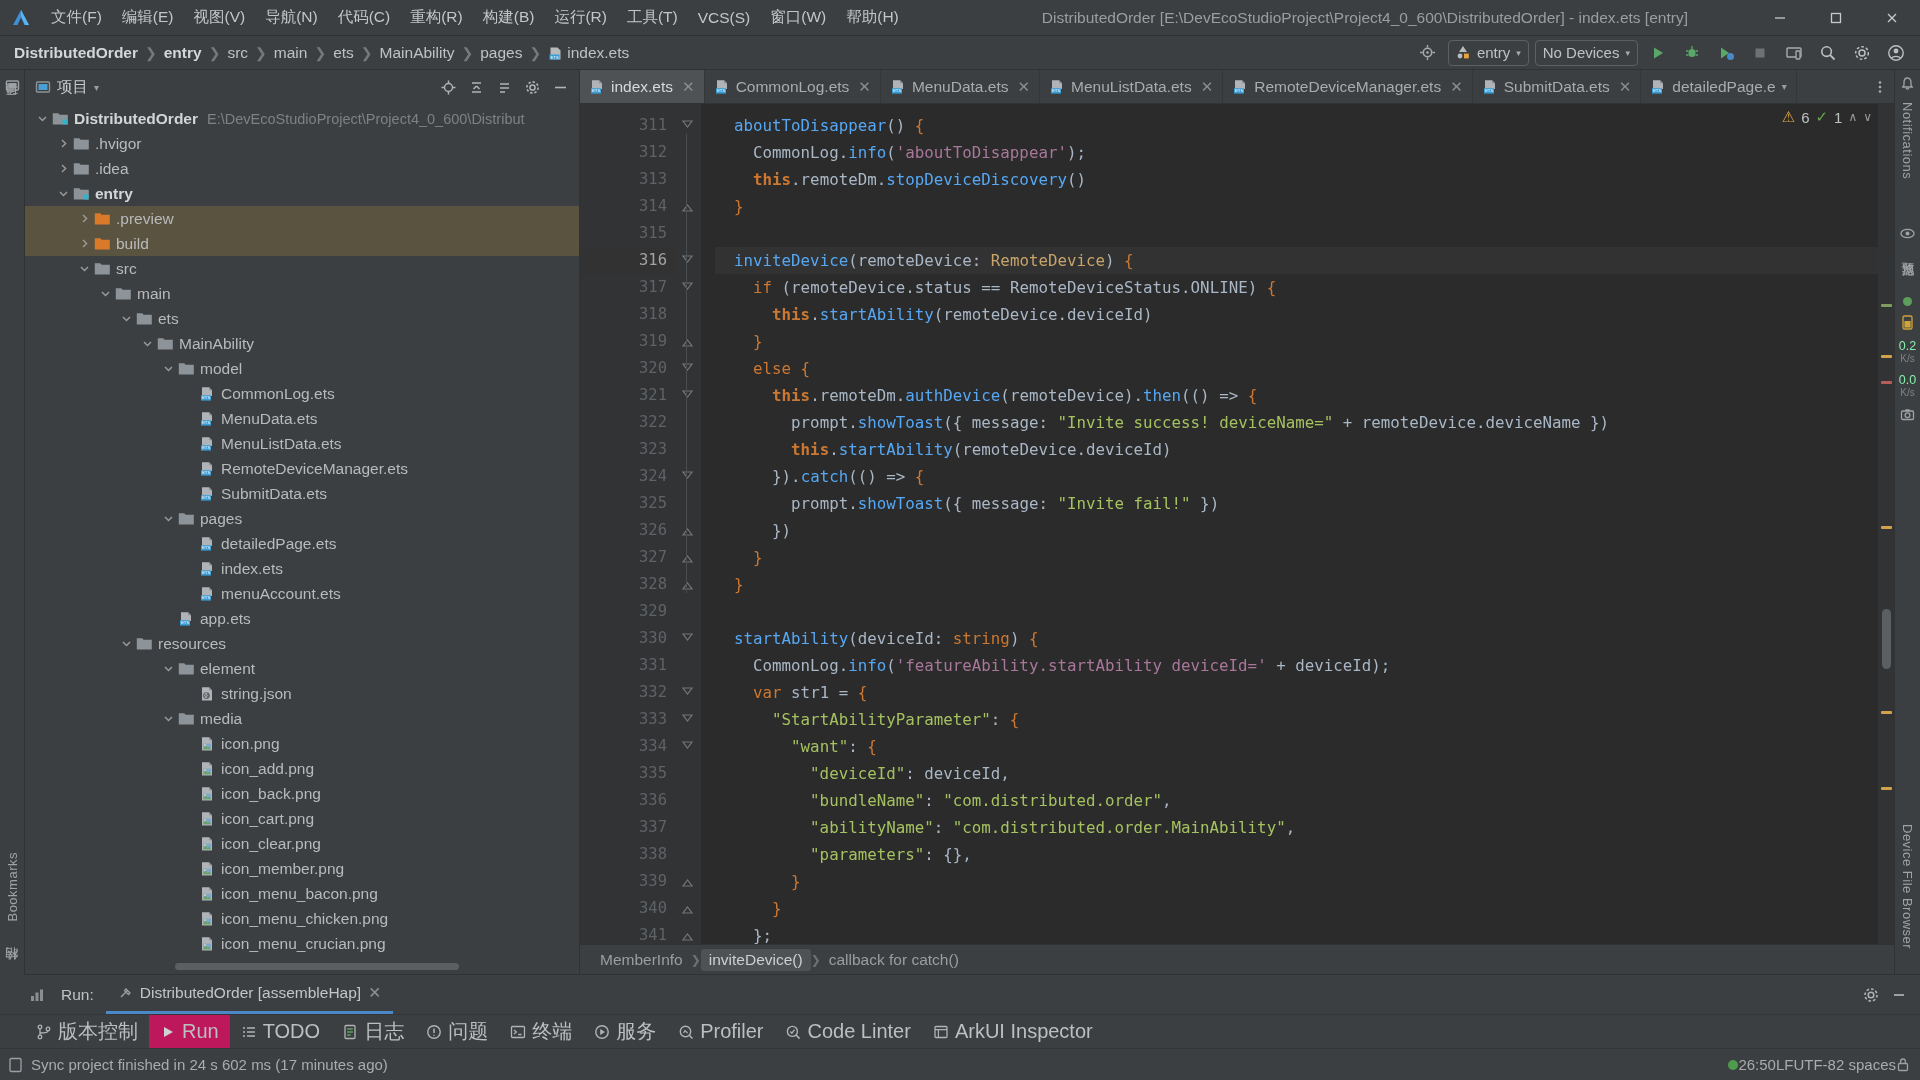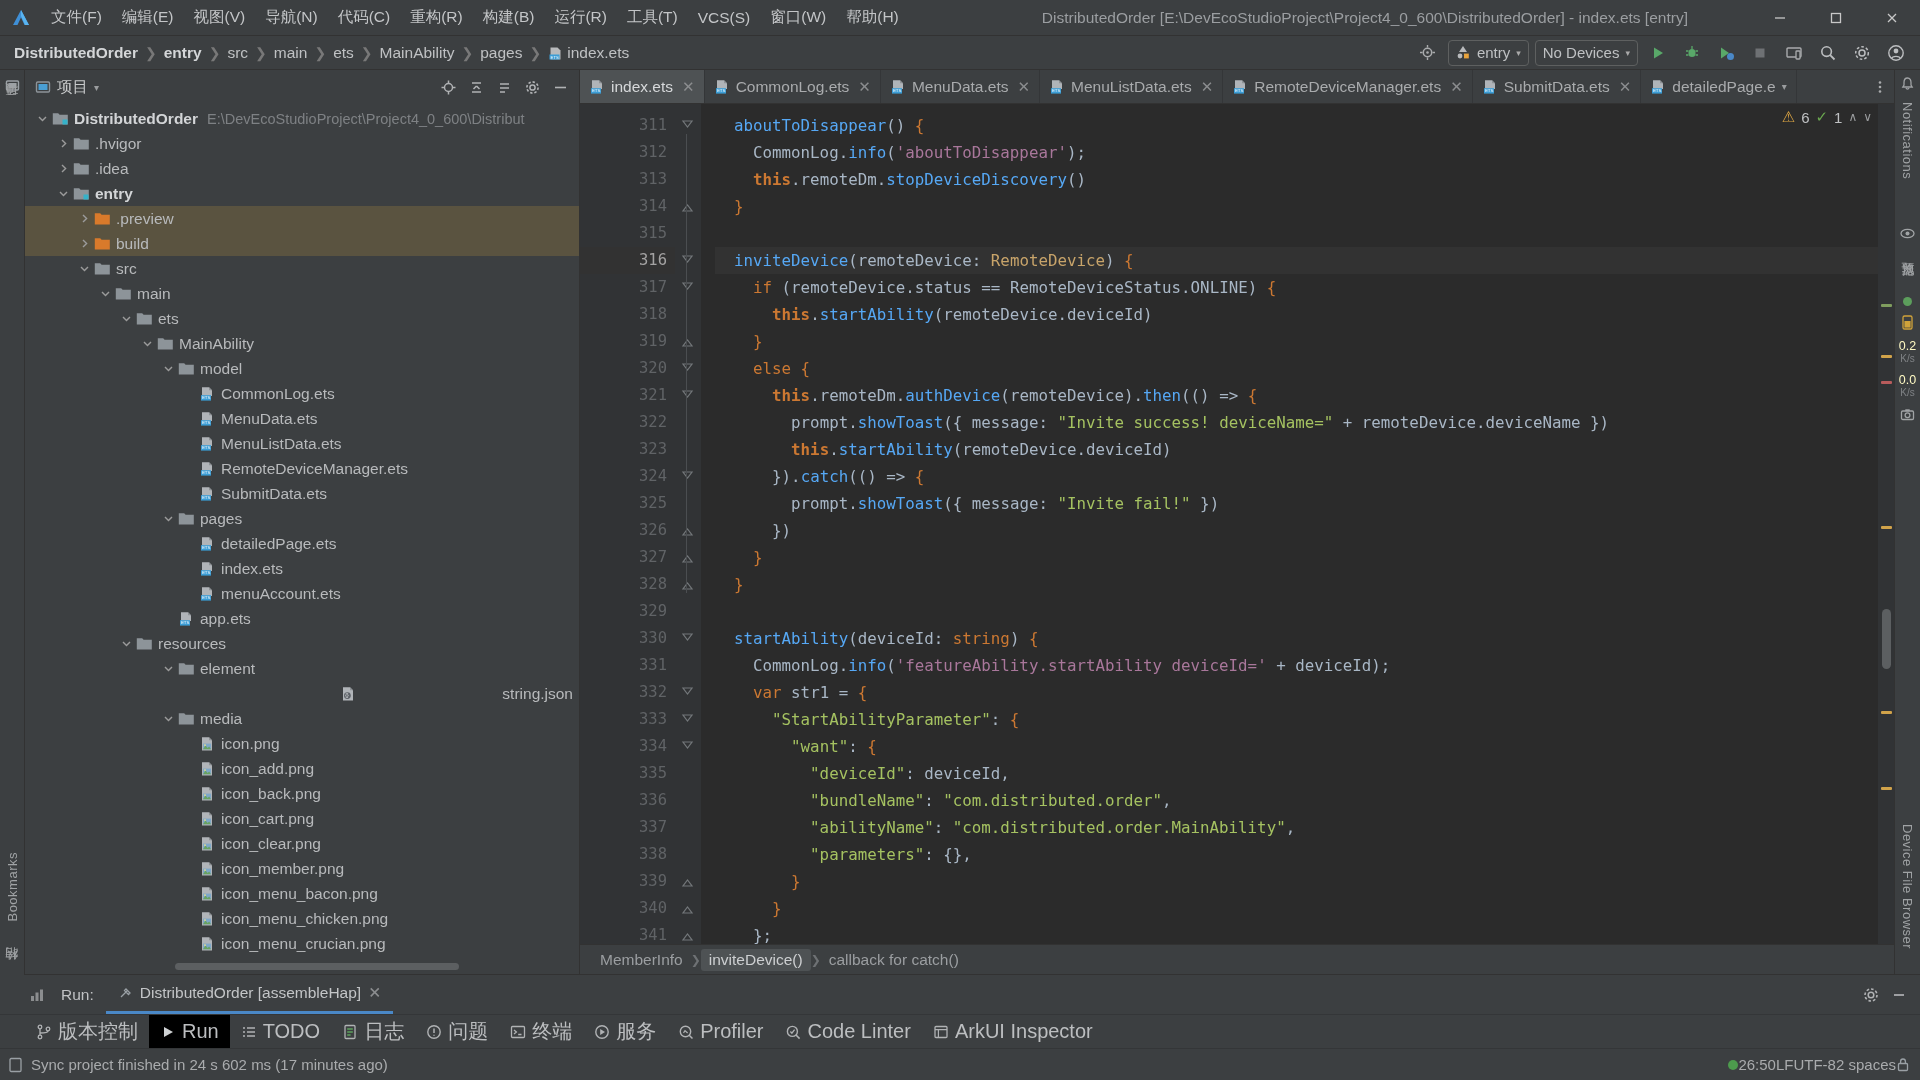--- a/index.html
+++ b/index.html
@@ -159,21 +159,21 @@
   .ecrumb { padding:2px 8px; border-radius:3px; }
   .ecrumb.active { background:#4e5254; color:#cdcfd1; }
   .ecrumb-sep { color:#6e7174; font-size:12px; }
 
   
   .rail-right {
     width:26px; flex:0 0 26px; background:#3c3f41; border-left:1px solid #323232;
     display:flex; flex-direction:column; align-items:center; padding-top:6px; gap:8px;
   }
   .netbox { font-size:11px; color:#9a9c9e; text-align:center; line-height:1.15; }
-  .netbox .v { color:#fef9c3; font-size:12.5px; }
+  .netbox .v { color:#86efac; font-size:12.5px; }
   .netbox .u { color:#7f8285; font-size:10px; }
   .updot { width:9px; height:9px; border-radius:50%; background:#5c9e5c; }
 
   
   .runpanel { flex:0 0 40px; height:40px; background:#3c3f41; display:flex; align-items:stretch; border-top:1px solid #323232;margin-left:24px; }
   .run-left-icon { width:25px; display:flex; align-items:center; justify-content:center; }
   .run-label { display:flex; align-items:center; padding:0 12px; font-size:15.5px; color:#c0c2c4; }
   .run-tab {
     display:flex; align-items:center; gap:7px; padding:0 12px; font-size:15.5px;
     color:#c3c5c7; border-bottom:3px solid #4a88c7; position:relative;
@@ -182,21 +182,21 @@
   .run-right { margin-left:auto; display:flex; align-items:center; gap:10px; padding-right:12px; }
 
   
   .toolbar-bottom {
     flex:0 0 34px; height:34px; background:#3c3f41; display:flex; align-items:stretch;
     padding-left:25px; border-top:1px solid #343638;
   }
   .twbtn {
     display:flex; align-items:center; gap:6px; padding:0 11px; font-size:20px; color:#bcbec0;
   }
-  .twbtn.active { background:#000000;justify-content:flex-end; }
+  .twbtn.active { background:#be185d;justify-content:flex-end; }
 
   
   .statusbar {
     flex:0 0 32px; height:32px; background:#3c3f41; display:flex; align-items:center;
     padding:0 10px 0 8px; font-size:15px; color:#a9abad; border-top:1px solid #343638;
   }
   .status-left { display:flex; align-items:center; gap:8px; }
   .status-right { margin-left:auto; display:flex; align-items:center; }
   .green-dot { width:10px; height:10px; border-radius:50%; background:#4d9b4d; }
 
@@ -684,21 +684,21 @@
                 <path d="M2 4 L5.5 7.6 L9 4" stroke="#9b9b9b" stroke-width="1.4" fill="none"></path>
               </svg>
             </span>
             <span class="ficon">
               <svg width="17" height="15" viewBox="0 0 17 15">
                 <path d="M0.8 2.2 h5.4 l1.4 1.6 h8.2 v9.8 h-15 Z" fill="#8d9499"></path>
               </svg>
             </span>
             <span class="tlabel">element</span>
           </div>
-          <div class="trow" style="padding-left: 157px; justify-content: space-between;">
+          <div class="trow" style="padding-left: 157px;">
             <span class="arrow empty"></span>
             <span class="ficon">
               <svg width="16" height="16" viewBox="0 0 16 16">
                 <path d="M3 1.2 H10 L13 4.2 V14.4 H3 Z" fill="#b0b4b8"></path>
                 <path d="M10 1.2 L13 4.2 H10 Z" fill="#8e9296"></path>
                 <circle cx="7.4" cy="9.6" r="3.4" fill="#5d6268"></circle>
                 <text x="5.3" y="11.4" font-size="5" fill="#e0e2e4" font-family="sans-serif">{}</text>
               </svg>
             </span>
             <span class="tlabel">string.json</span>

